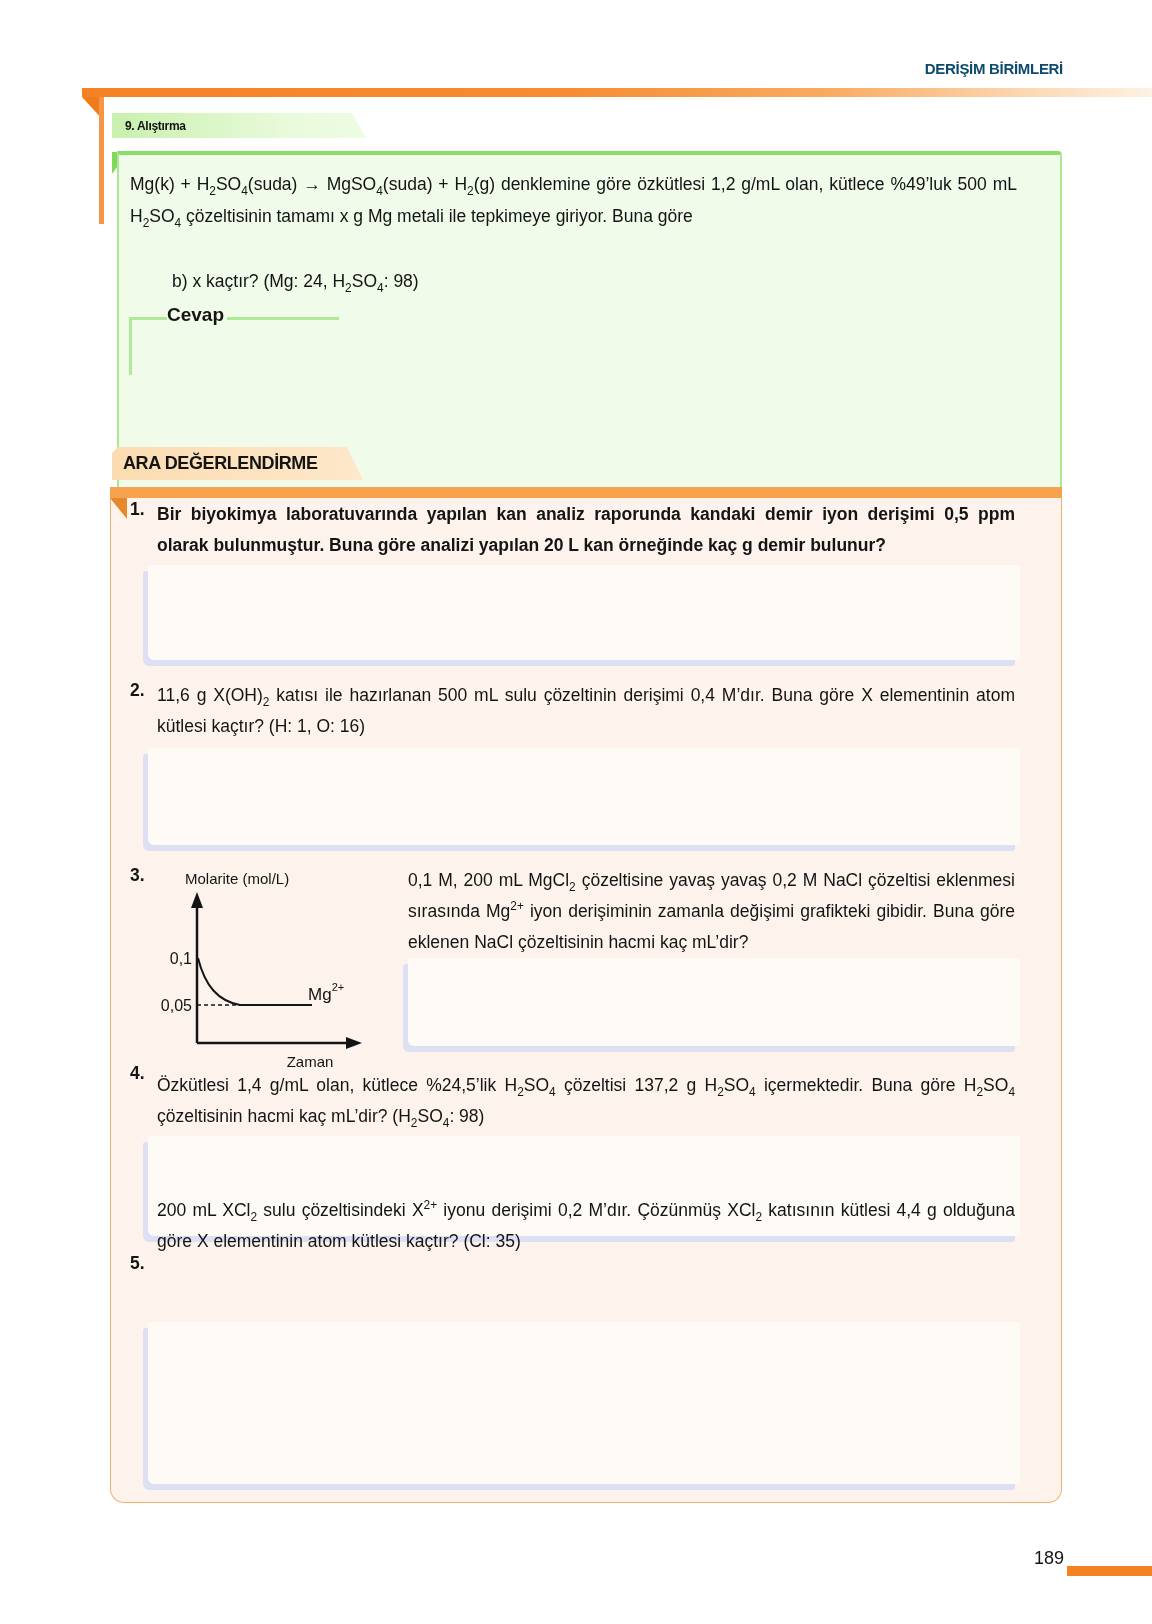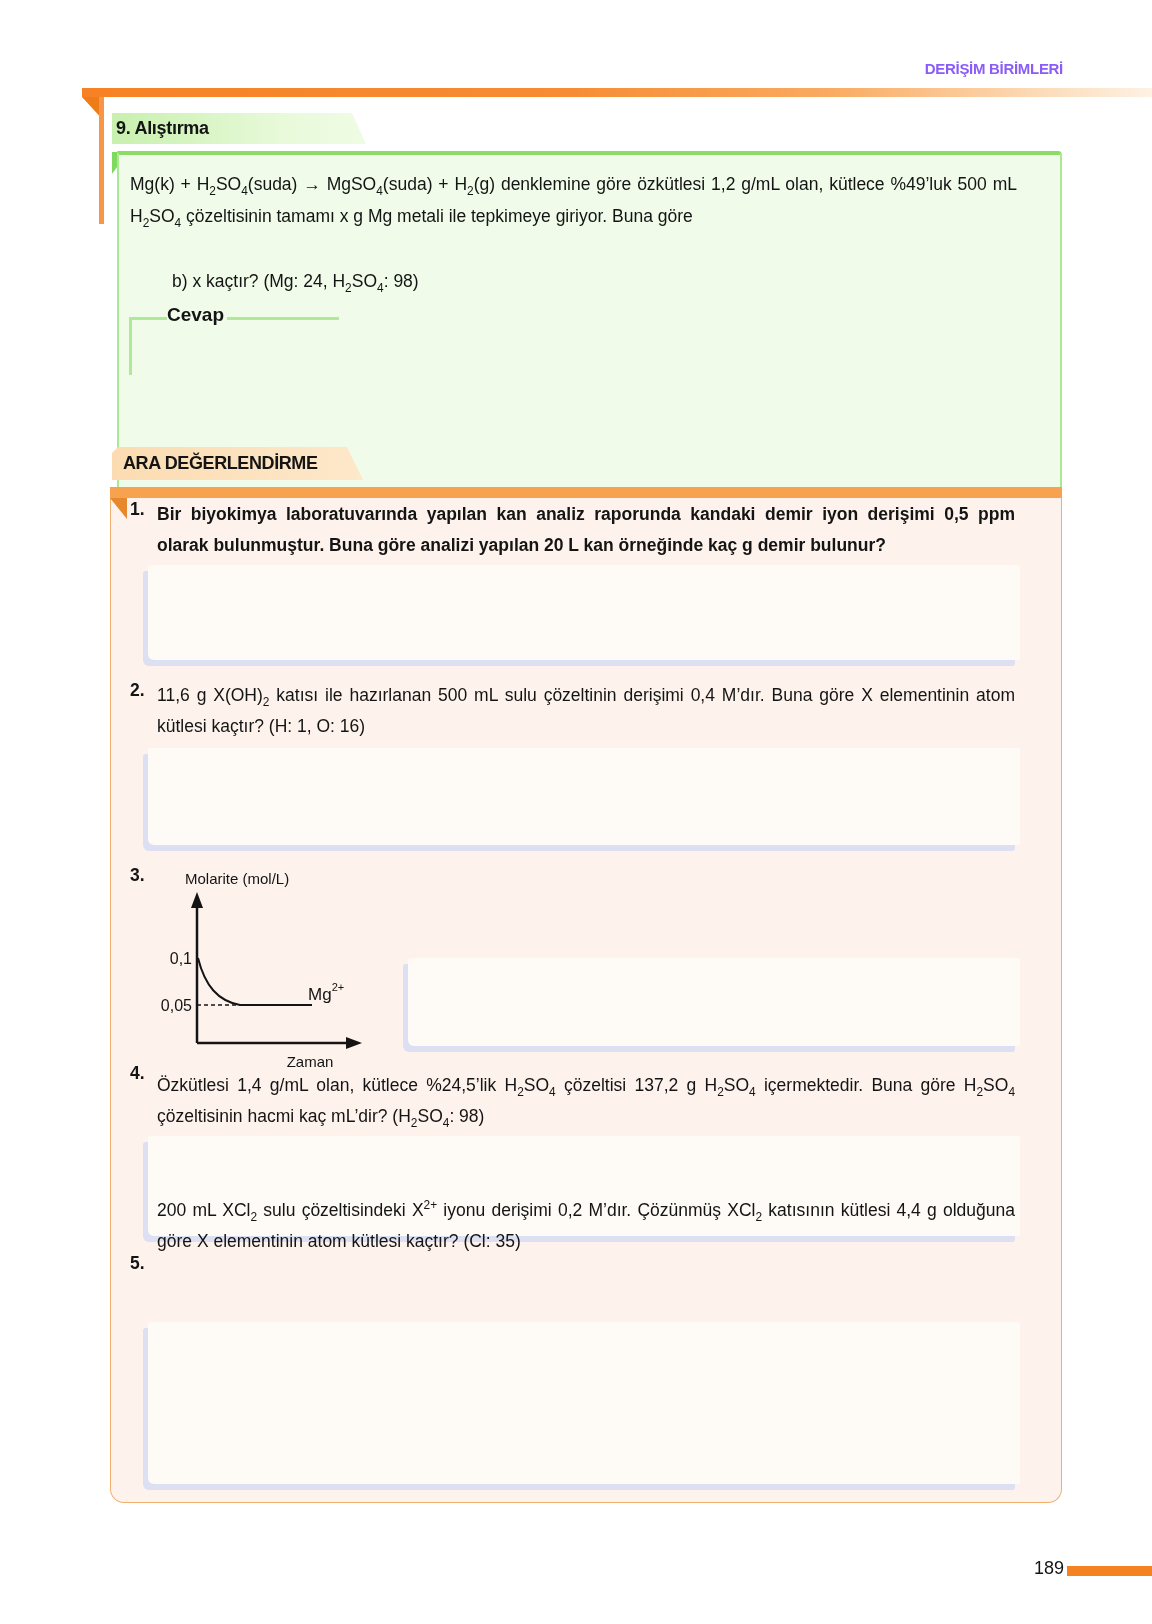--- a/index.html
+++ b/index.html
@@ -1,33 +1,33 @@
 <!DOCTYPE html>
 <html lang="tr"><head>
 <meta charset="utf-8">
 <style>
   * { margin:0; padding:0; box-sizing:border-box; }
   body { background:#ffffff; font-family:"Liberation Sans","DejaVu Sans",sans-serif; color:#141414; }
   .page { position:relative; width:1152px; height:1624px; background:#ffffff; overflow:hidden; }
 
   
   .chapter-header { position:absolute; top:60px; left:0; width:1063px; text-align:right;
-      font-size:15px; font-weight:bold; letter-spacing:-0.3px; color:#8b5cf6; }
+      font-size:15px; font-weight:bold; letter-spacing:-0.3px; color:#0c4a6e; }
   .top-accent-bar { position:absolute; left:82px; top:88px; width:1070px; height:9px;
       background:linear-gradient(90deg,#f68225 0%,#f68c33 45%,#f9ab61 70%,#fcdcba 90%,#fdf2e3 100%); }
   .top-fold { position:absolute; left:82px; top:97px; width:22px; height:24px; background:#ee7c19;
       clip-path:polygon(0 0,100% 0,100% 100%); }
   .top-strip { position:absolute; left:99px; top:97px; width:5px; height:127px; background:#f79646; }
 
   
-  .exercise-tab { position:absolute; left:112px; top:113px; width:254px; height:31px;
+  .exercise-tab { position:absolute; left:112px; top:113px; width:254px; height:25px;
       background:linear-gradient(90deg,#c8f0ae,#e9fadb 70%,#effce4);
       clip-path:polygon(0 0,calc(100% - 14px) 0,100% 100%,0 100%);
-      display:flex; align-items:center; padding-left:4px;
-      font-size:18px; font-weight:bold; letter-spacing:-0.3px; }
+      display:flex; align-items:center; padding-left:13px;
+      font-size:12px; font-weight:bold; letter-spacing:-0.3px; }
   .exercise-box { position:absolute; left:117px; top:151px; width:945px; height:367px;
       background:#f0fbea; border:2px solid #abe892; border-top:4px solid #8ade68;
       border-radius:0 4px 12px 12px; }
   .exercise-fold { position:absolute; left:112px; top:152px; width:16px; height:22px; background:#7fd95e;
       clip-path:polygon(0 0,100% 0,0 100%); }
   .exercise-statement { position:absolute; left:11px; top:13px; width:887px;
       font-size:17.5px; line-height:32px; text-align:justify; }
   .exercise-item { position:absolute; left:53px; width:860px; font-size:17.5px; }
   .exercise-item-a { top:83px; }
   .exercise-item-b { top:116px; }
@@ -62,21 +62,21 @@
   .ab-3 { left:408px; top:958px;  width:612px; height:88px;  }
   .ab-4 { left:148px; top:1136px; width:872px; height:100px; }
   .ab-5 { left:148px; top:1322px; width:872px; height:162px; }
 
   
   .chart-wrap { position:absolute; left:150px; top:862px; width:230px; height:215px; }
   .chart-svg text { font-family:"Liberation Sans","DejaVu Sans",sans-serif; fill:#141414; }
 
   
   .page-number { position:absolute; left:1020px; top:1548px; width:44px; text-align:right;
-      font-size:18px;margin-top:10px; }
+      font-size:18px; }
   .footer-accent-bar { position:absolute; left:1067px; top:1566px; width:85px; height:10px;
       background:#f58220; }
 </style>
 </head>
 <body>
 
 <div class="page">
 
   <div class="chapter-header">DERİŞİM BİRİMLERİ</div>
   <div class="top-accent-bar"></div>
@@ -128,20 +128,21 @@
 
       <line x1="47" y1="143" x2="90" y2="143" stroke="#141414" stroke-width="1.6" stroke-dasharray="4 3"></line>
 
       <path d="M 48,96 C 55,124 68,139 90,143 L 162,143" fill="none" stroke="#141414" stroke-width="2"></path>
 
       <text x="158" y="138" font-size="17"><tspan>Mg</tspan><tspan dy="-9" font-size="11">2+</tspan></text>
 
       <text x="160" y="205" font-size="15" text-anchor="middle">Zaman</text>
     </svg>
   </div>
+  <div class="q-text" style="left:408px; top:865px; width:607px;">0,1 M, 200 mL MgCl<sub>2</sub> çözeltisine yavaş yavaş 0,2 M NaCl çözeltisi eklenmesi sırasında Mg<sup>2+</sup> iyon derişiminin zamanla değişimi grafikteki gibidir. Buna göre eklenen NaCl çözeltisinin hacmi kaç mL’dir?</div>
   <div class="answer-box ab-3"></div>
 
   <div class="q-num" style="left:130px; top:1063px;">4.</div>
   <div class="q-text" style="left:157px; top:1063px; width:858px;margin-top:7px;">Özkütlesi 1,4 g/mL olan, kütlece %24,5’lik H<sub>2</sub>SO<sub>4</sub> çözeltisi 137,2 g H<sub>2</sub>SO<sub>4</sub> içermektedir. Buna göre H<sub>2</sub>SO<sub>4</sub> çözeltisinin hacmi kaç mL’dir? (H<sub>2</sub>SO<sub>4</sub>: 98)</div>
   <div class="answer-box ab-4"></div>
 
   <div class="q-num" style="left:130px; top:1253px;">5.</div>
   <div class="q-text" style="left:157px; top:1195px; width:858px;">200 mL XCl<sub>2</sub> sulu çözeltisindeki X<sup>2+</sup> iyonu derişimi 0,2 M’dır. Çözünmüş XCl<sub>2</sub> katısının kütlesi 4,4 g olduğuna göre X elementinin atom kütlesi kaçtır? (Cl: 35)</div>
   <div class="answer-box ab-5"></div>
 

